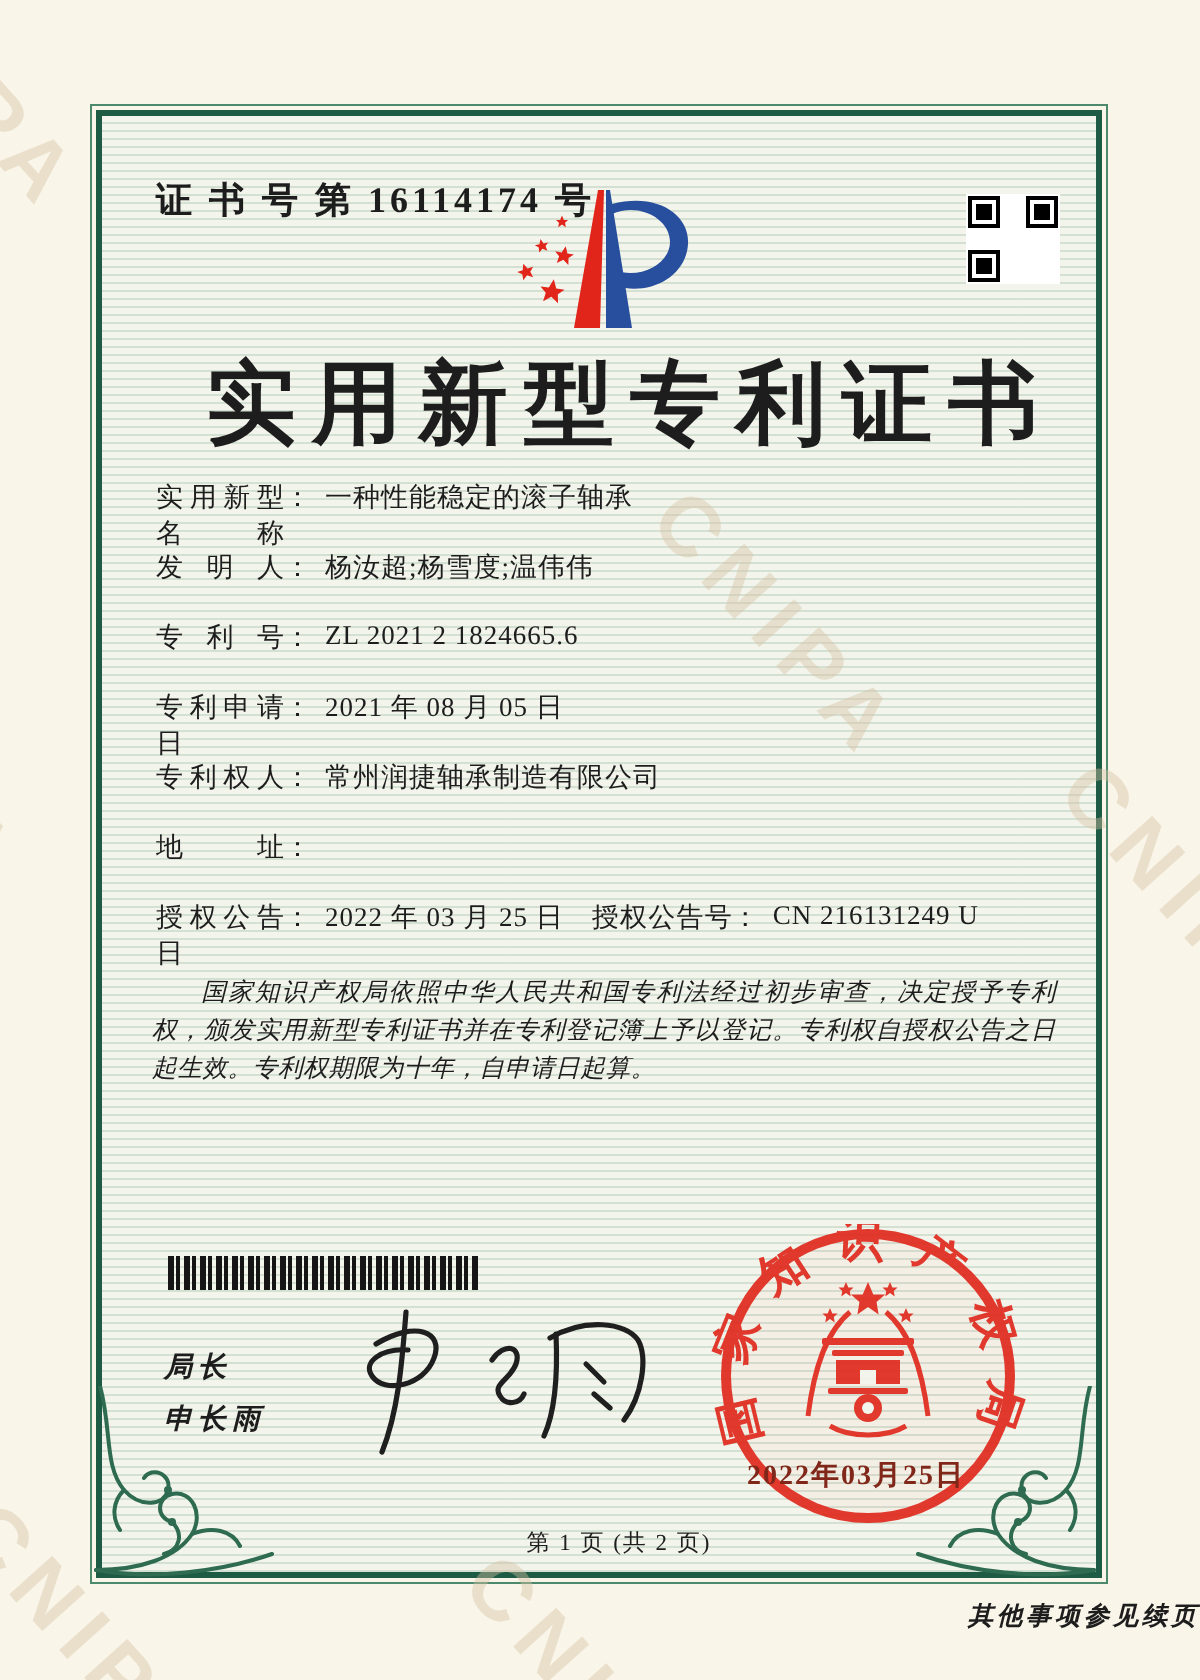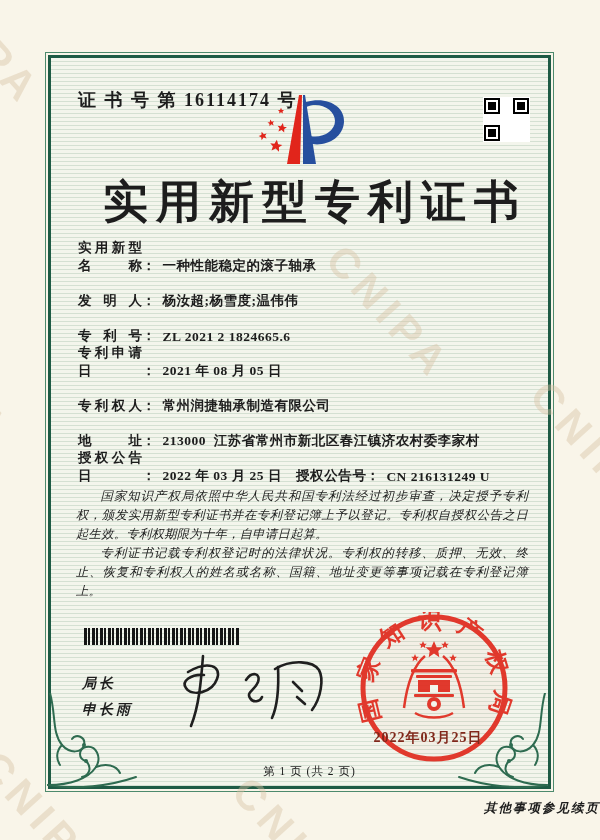--- a/index.html
+++ b/index.html
@@ -35,21 +35,21 @@
     background-image:
       repeating-linear-gradient(0deg,#000 0 2px,#fff 2px 4px),
       repeating-linear-gradient(90deg,#000 0 2px,#fff 2px 5px);
     background-blend-mode:lighten;
   }
   .qf{position:absolute;width:12px;height:12px;border:2px solid #000;background:#fff;}
   .qf::after{content:"";position:absolute;inset:2px;background:#000;}
   .qf.tl{left:1px;top:1px}.qf.tr{right:1px;top:1px}.qf.bl{left:1px;bottom:1px}
   .title{left:0;right:0;top:172px;text-align:center;font-size:45px;font-weight:bold;letter-spacing:8px;margin-left:30px;}
   .fields{left:78px;top:240px;width:450px;}
-  .row{display:flex;align-items:flex-end;height:35px;font-size:13.5px;font-weight:700;}
+  .row{display:flex;align-items:flex-start;height:35px;font-size:13.5px;font-weight:400;}
   .lbl{display:inline-block;width:64px;flex:none;text-align:justify;text-align-last:justify;}
   .colon{flex:none;margin-right:7px;}
   .val{white-space:pre;letter-spacing:0.5px;}
   .lbl2{display:inline-block;width:70px;flex:none;margin-left:14px;text-align:justify;text-align-last:justify;}
   .paras{left:76px;top:487px;width:452px;font-size:12.3px;line-height:19px;
          letter-spacing:0.3px;text-align:justify;font-style:italic;font-weight:500;}
   .paras p{margin:0;text-indent:2em;}
   .barcode{
     left:84px;top:628px;width:156px;height:17px;
     background-image:
@@ -145,35 +145,33 @@
       <span class="val">2021 年 08 月 05 日</span>
   </div>
   <div class="row">
     <span class="lbl">专利权人</span>
       <span class="colon">：</span>
       <span class="val">常州润捷轴承制造有限公司</span>
   </div>
   <div class="row">
     <span class="lbl">地址</span>
       <span class="colon">：</span>
-      <span class="val">213000  江苏省常州市新北区春江镇济农村委李家村</span>
   </div>
   <div class="row">
     <span class="lbl">授权公告日</span>
       <span class="colon">：</span>
       <span class="val">2022 年 03 月 25 日</span>
     <span class="lbl2">授权公告号</span>
       <span class="colon">：</span>
       <span class="val">CN 216131249 U</span>
   </div>
 </div>
 
 <div class="content paras">
   <p>国家知识产权局依照中华人民共和国专利法经过初步审查，决定授予专利权，颁发实用新型专利证书并在专利登记簿上予以登记。专利权自授权公告之日起生效。专利权期限为十年，自申请日起算。</p>
-  <p>专利证书记载专利权登记时的法律状况。专利权的转移、质押、无效、终止、恢复和专利权人的姓名或名称、国籍、地址变更等事项记载在专利登记簿上。</p>
 </div>
 
 <div class="content barcode"></div>
 
 <div class="content director">
   <div>局长</div>
   <div>申长雨</div>
 </div>
 
 <svg class="content signature" viewBox="0 0 185 78">

